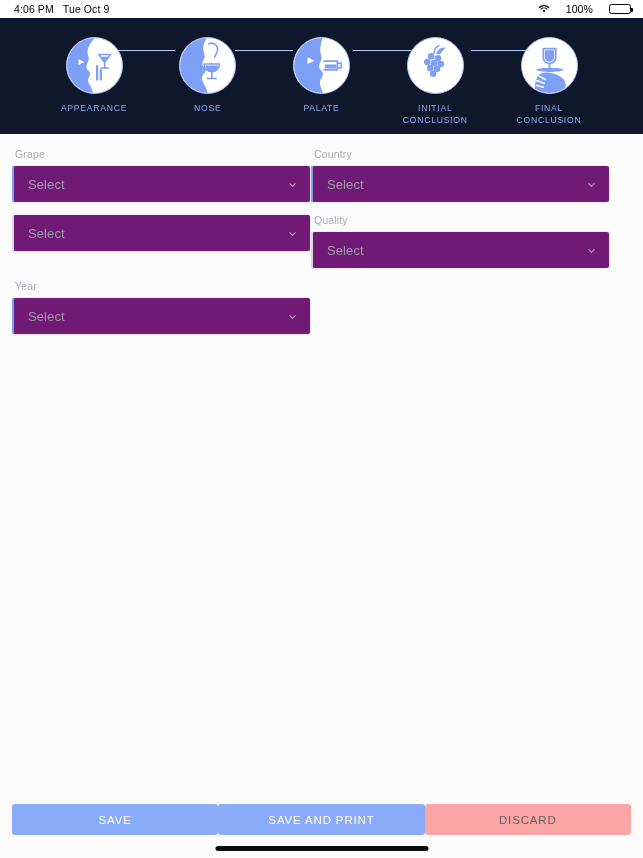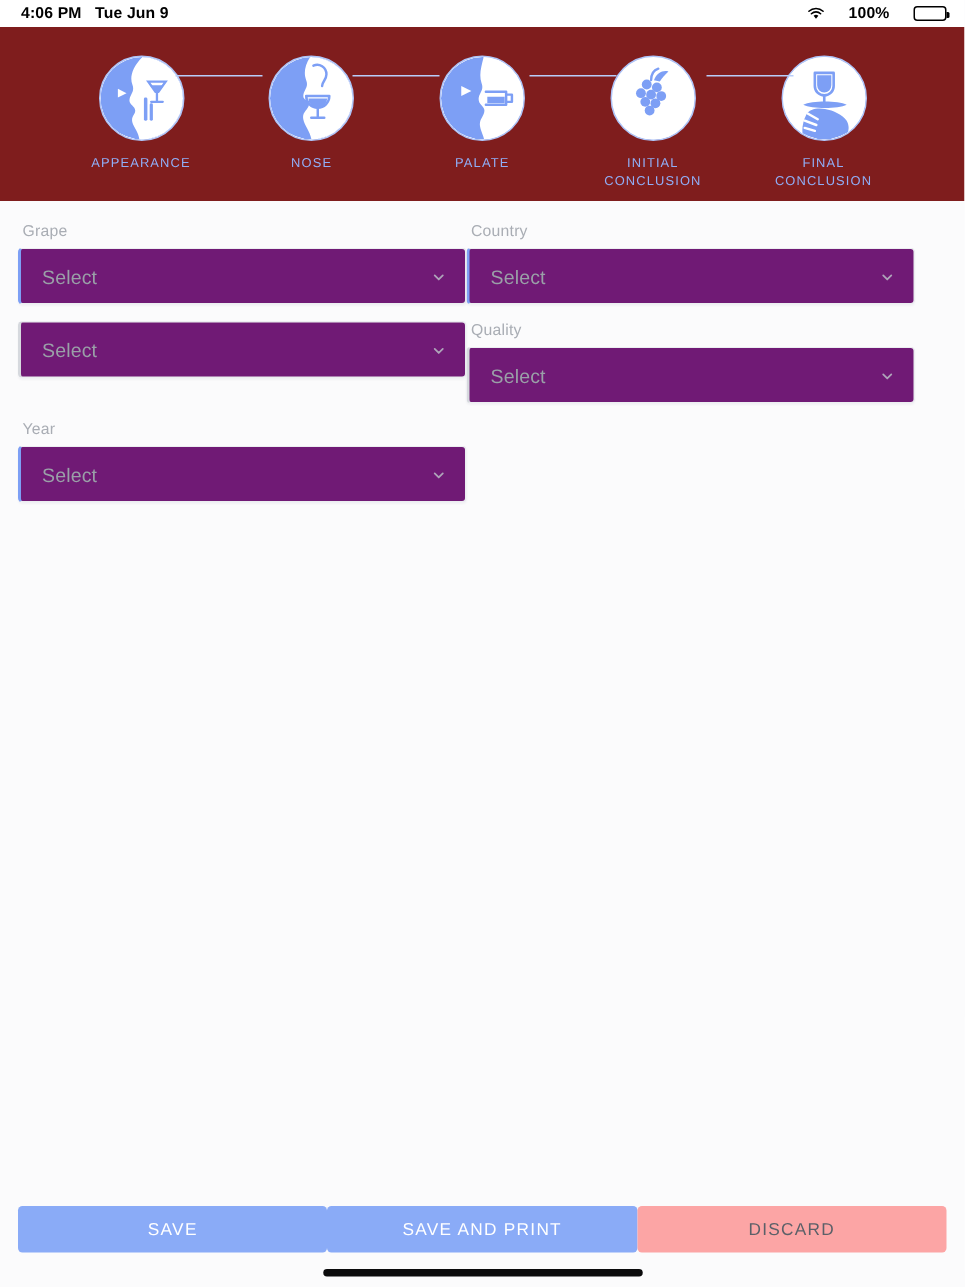--- a/index.html
+++ b/index.html
@@ -20,21 +20,21 @@
   #status-bar {
     height: 18px;
     display: flex;
     align-items: center;
     justify-content: space-between;
     padding: 0 12px 0 14px;
     box-sizing: border-box;
     background: #ffffff;
     font-size: 10.5px;
     color: #000000;
-    font-weight: 700;
+    font-weight: 400;
     letter-spacing: 0.1px;
   }
   #status-left { display: flex; align-items: center; gap: 9px; }
   #status-right { display: flex; align-items: center; gap: 16px; }
   .sb-text { line-height: 1; }
   .wifi-ic { display: inline-block; width: 12px; height: 10px; position: relative; }
   .wifi-ic svg { display: block; }
   .batt {
     width: 22px; height: 10px;
     border: 1px solid #000;
@@ -59,21 +59,21 @@
     top: 18px; left: 0; right: 0; bottom: 0;
     background: #fbfbfc;
   }
 
   
   #stepper {
     position: relative;
     padding: 19px 0 0 0;
     height: 116px;
     box-sizing: border-box;
-    background: #7f1d1d;
+    background: #0f172a;
   }
   .steps-row {
     display: flex;
     align-items: flex-start;
     justify-content: space-between;
     padding: 0 42px;
     box-sizing: border-box;
   }
   .step {
     width: 104px;
@@ -197,21 +197,21 @@
     background: #0b0b0c;
     border-radius: 3px;
   }
 </style>
 </head>
 <body>
 
 <div id="status-bar">
   <div id="status-left">
     <span class="sb-text">4:06 PM</span>
-    <span class="sb-text">Tue Jun 9</span>
+    <span class="sb-text">Tue Oct 9</span>
   </div>
   <div id="status-right">
     <span class="wifi-ic">
       <svg viewBox="0 0 16 12" width="12" height="10">
         <path d="M8 10.6 L5.9 8.1 a3.1 3.1 0 0 1 4.2 0 Z" fill="#000"></path>
         <path d="M3.9 6.2 a6 6 0 0 1 8.2 0" stroke="#000" stroke-width="1.4" fill="none" stroke-linecap="round"></path>
         <path d="M1.7 4.0 a9.2 9.2 0 0 1 12.6 0" stroke="#000" stroke-width="1.4" fill="none" stroke-linecap="round"></path>
       </svg>
     </span>
     <span class="sb-text">100%</span>

